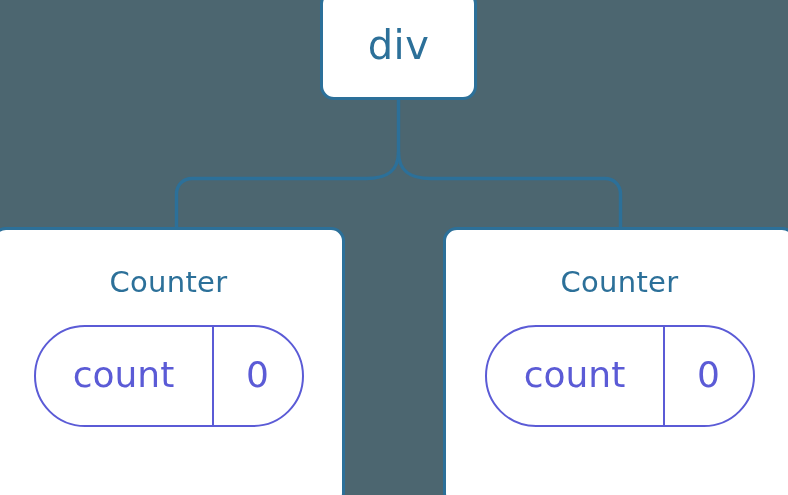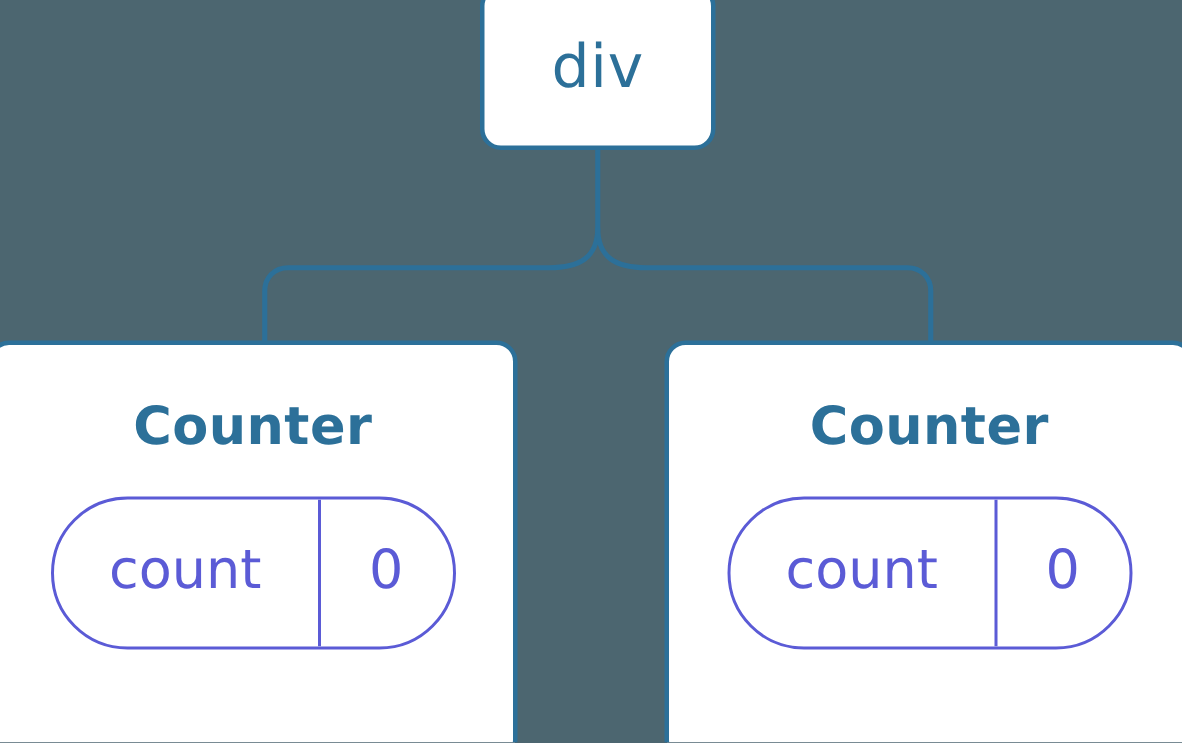--- a/index.html
+++ b/index.html
@@ -57,26 +57,25 @@
   }
   .node-child-left {
     left: -8px;
     width: 353px;
   }
   .node-child-right {
     left: 443px;
     width: 353px;
   }
   .node-child .node-title {
-    font-size: 35px;
+    font-size: 29px;
     color: #2c7099;
     letter-spacing: 0.3px;
     line-height: 1;
     margin-bottom: 28px;
-    font-weight: bold;
   }
 
   .state-pill {
     display: flex;
     align-items: stretch;
     border: 2px solid #5b5bd6;
     border-radius: 999px;
     background: #ffffff;
     height: 98px;
     overflow: hidden;

